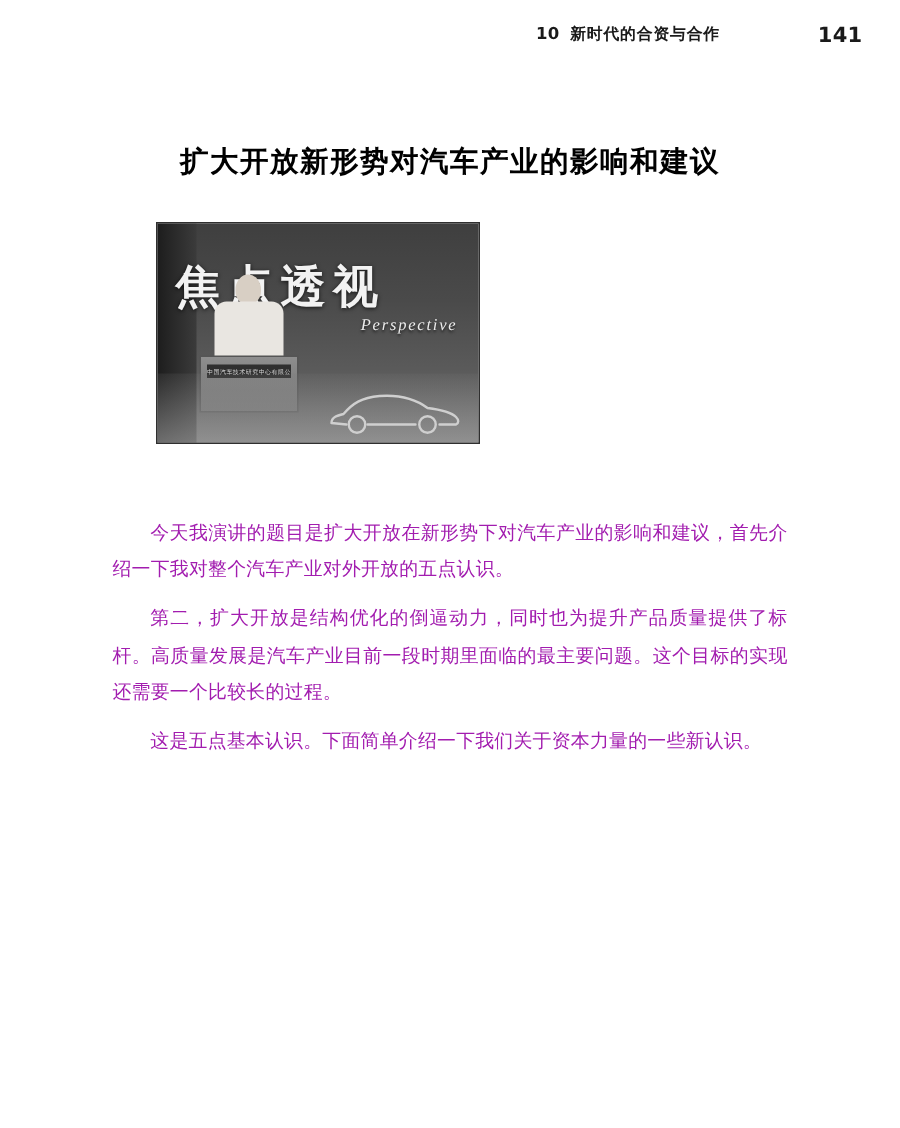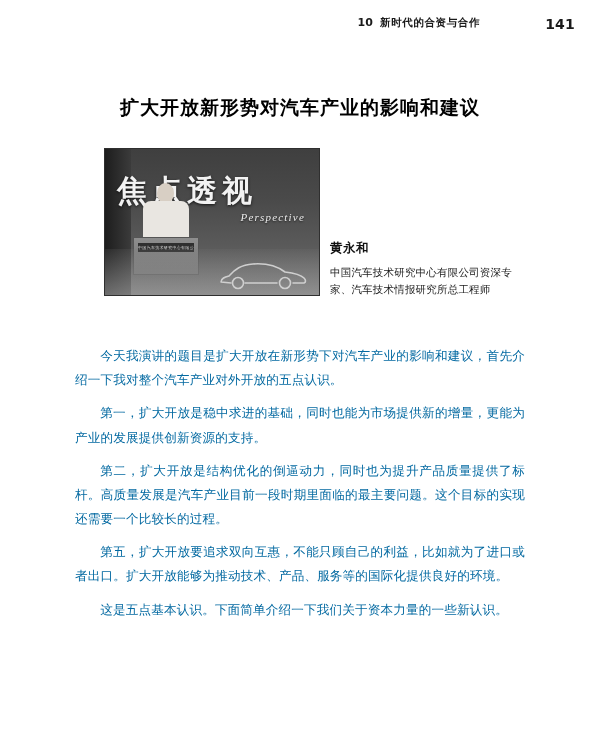--- a/index.html
+++ b/index.html
@@ -218,26 +218,26 @@
 
   
   .body-copy {
     position: absolute;
     top: 344px;
     left: 75px;
     width: 450px;
   }
   .body-copy p {
     margin: 0 0 9px 0;
-    font-family: Liberation Sans, sans-serif;
+    font-family: Liberation Mono, monospace;
     font-size: 12.6px;
     line-height: 1.92;
     text-align: justify;
     text-indent: 2em;
-    color: #0369a1;
+    color: #a21caf;
     letter-spacing: 0.15px;
   }
 </style>
 </head>
 <body>
 
 <div class="page">
 
   <div class="running-head">
     <span class="chap-num">10</span>
@@ -263,26 +263,20 @@
         <circle cx="23" cy="28" r="5.5" fill="none" stroke="#cfcfcf" stroke-width="1.6"></circle>
         <circle cx="70" cy="28" r="5.5" fill="none" stroke="#cfcfcf" stroke-width="1.6"></circle>
       </svg>
       <span class="bracket tl"></span>
       <span class="bracket tr"></span>
       <span class="bracket bl"></span>
       <span class="bracket br"></span>
     </div>
   </div>
 
-  <div class="speaker-block">
-    <div class="speaker-name">黄永和</div>
-    <div class="speaker-affil">中国汽车技术研究中心有限公司资深专家、汽车技术情报研究所总工程师</div>
-  </div>
 
   <div class="body-copy">
     <p>今天我演讲的题目是扩大开放在新形势下对汽车产业的影响和建议，首先介绍一下我对整个汽车产业对外开放的五点认识。</p>
-    <p>第一，扩大开放是稳中求进的基础，同时也能为市场提供新的增量，更能为产业的发展提供创新资源的支持。</p>
     <p>第二，扩大开放是结构优化的倒逼动力，同时也为提升产品质量提供了标杆。高质量发展是汽车产业目前一段时期里面临的最主要问题。这个目标的实现还需要一个比较长的过程。</p>
-    <p>第五，扩大开放要追求双向互惠，不能只顾自己的利益，比如就为了进口或者出口。扩大开放能够为推动技术、产品、服务等的国际化提供良好的环境。</p>
     <p>这是五点基本认识。下面简单介绍一下我们关于资本力量的一些新认识。</p>
   </div>
 
 </div>
 
 </body></html>

